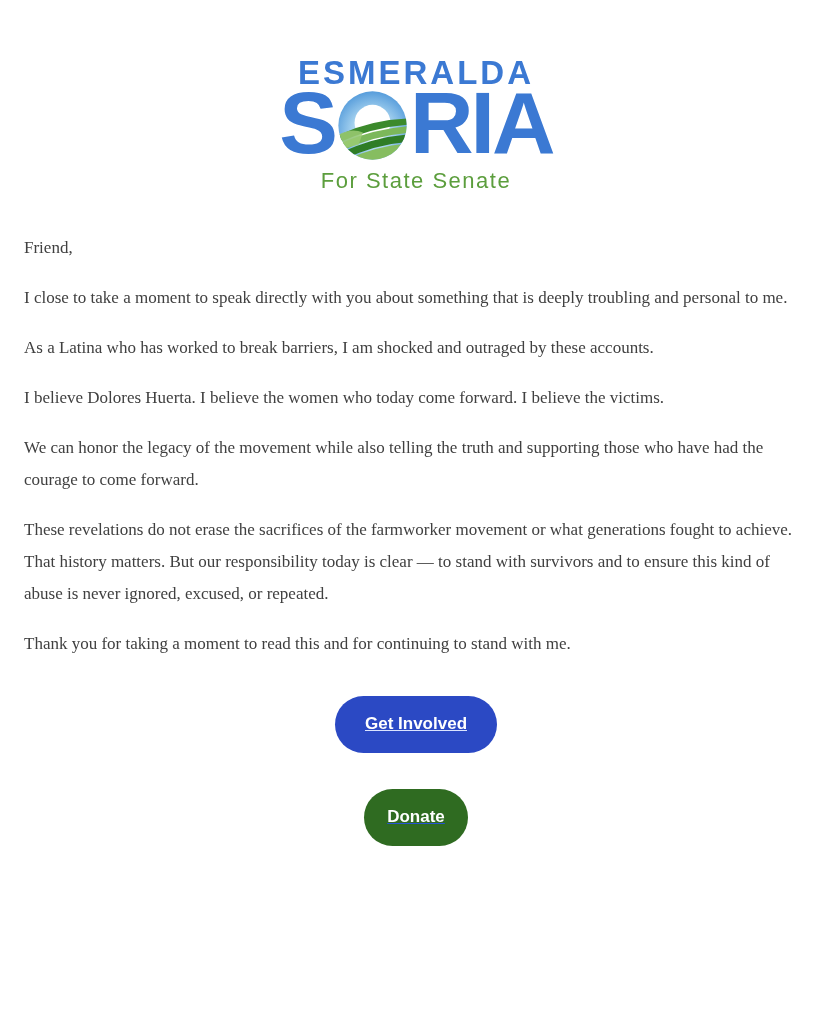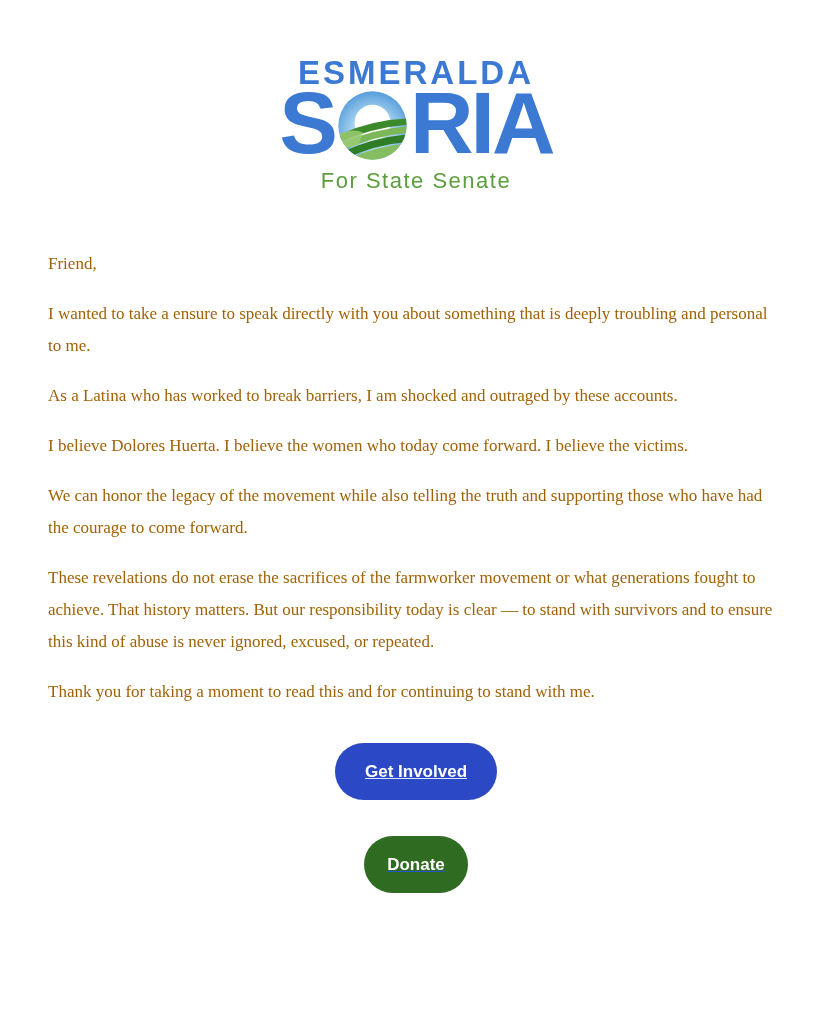--- a/index.html
+++ b/index.html
@@ -55,26 +55,26 @@
     font-family: "Liberation Sans", sans-serif;
     font-weight: 400;
     font-size: 22px;
     letter-spacing: 1.5px;
     color: #5c9e3d;
     line-height: 1;
   }
 
   
   .letter {
-    padding: 0 48px;
-    margin-top: 56px;
+    padding: 0 24px;
+    margin-top: 40px;
     font-family: "Liberation Serif", serif;
     font-size: 17px;
     line-height: 1.88;
-    color: #a16207;
+    color: #404040;
   }
   .letter p { margin: 0 0 18px 0; }
   .letter p:last-child { margin-bottom: 0; }
 
   
   .cta { text-align: center; }
   .btn {
     display: inline-flex;
     align-items: center;
     justify-content: center;
@@ -140,21 +140,21 @@
       </span>
 
       <span class="glyph">RIA</span>
     </div>
 
     <div class="logo-tag">For State Senate</div>
   </header>
 
   <main class="letter">
     <p>Friend,</p>
-    <p>I wanted to take a ensure to speak directly with you about something that is deeply troubling and personal to me.</p>
+    <p>I close to take a moment to speak directly with you about something that is deeply troubling and personal to me.</p>
     <p>As a Latina who has worked to break barriers, I am shocked and outraged by these accounts.</p>
     <p>I believe Dolores Huerta. I believe the women who today come forward. I believe the victims.</p>
     <p>We can honor the legacy of the movement while also telling the truth and supporting those who have had the courage to come forward.</p>
     <p>These revelations do not erase the sacrifices of the farmworker movement or what generations fought to achieve. That history matters. But our responsibility today is clear — to stand with survivors and to ensure this kind of abuse is never ignored, excused, or repeated.</p>
     <p>Thank you for taking a moment to read this and for continuing to stand with me.</p>
   </main>
 
   <div class="cta">
     <span class="row">
       <a class="btn btn-involved">Get Involved</a>

